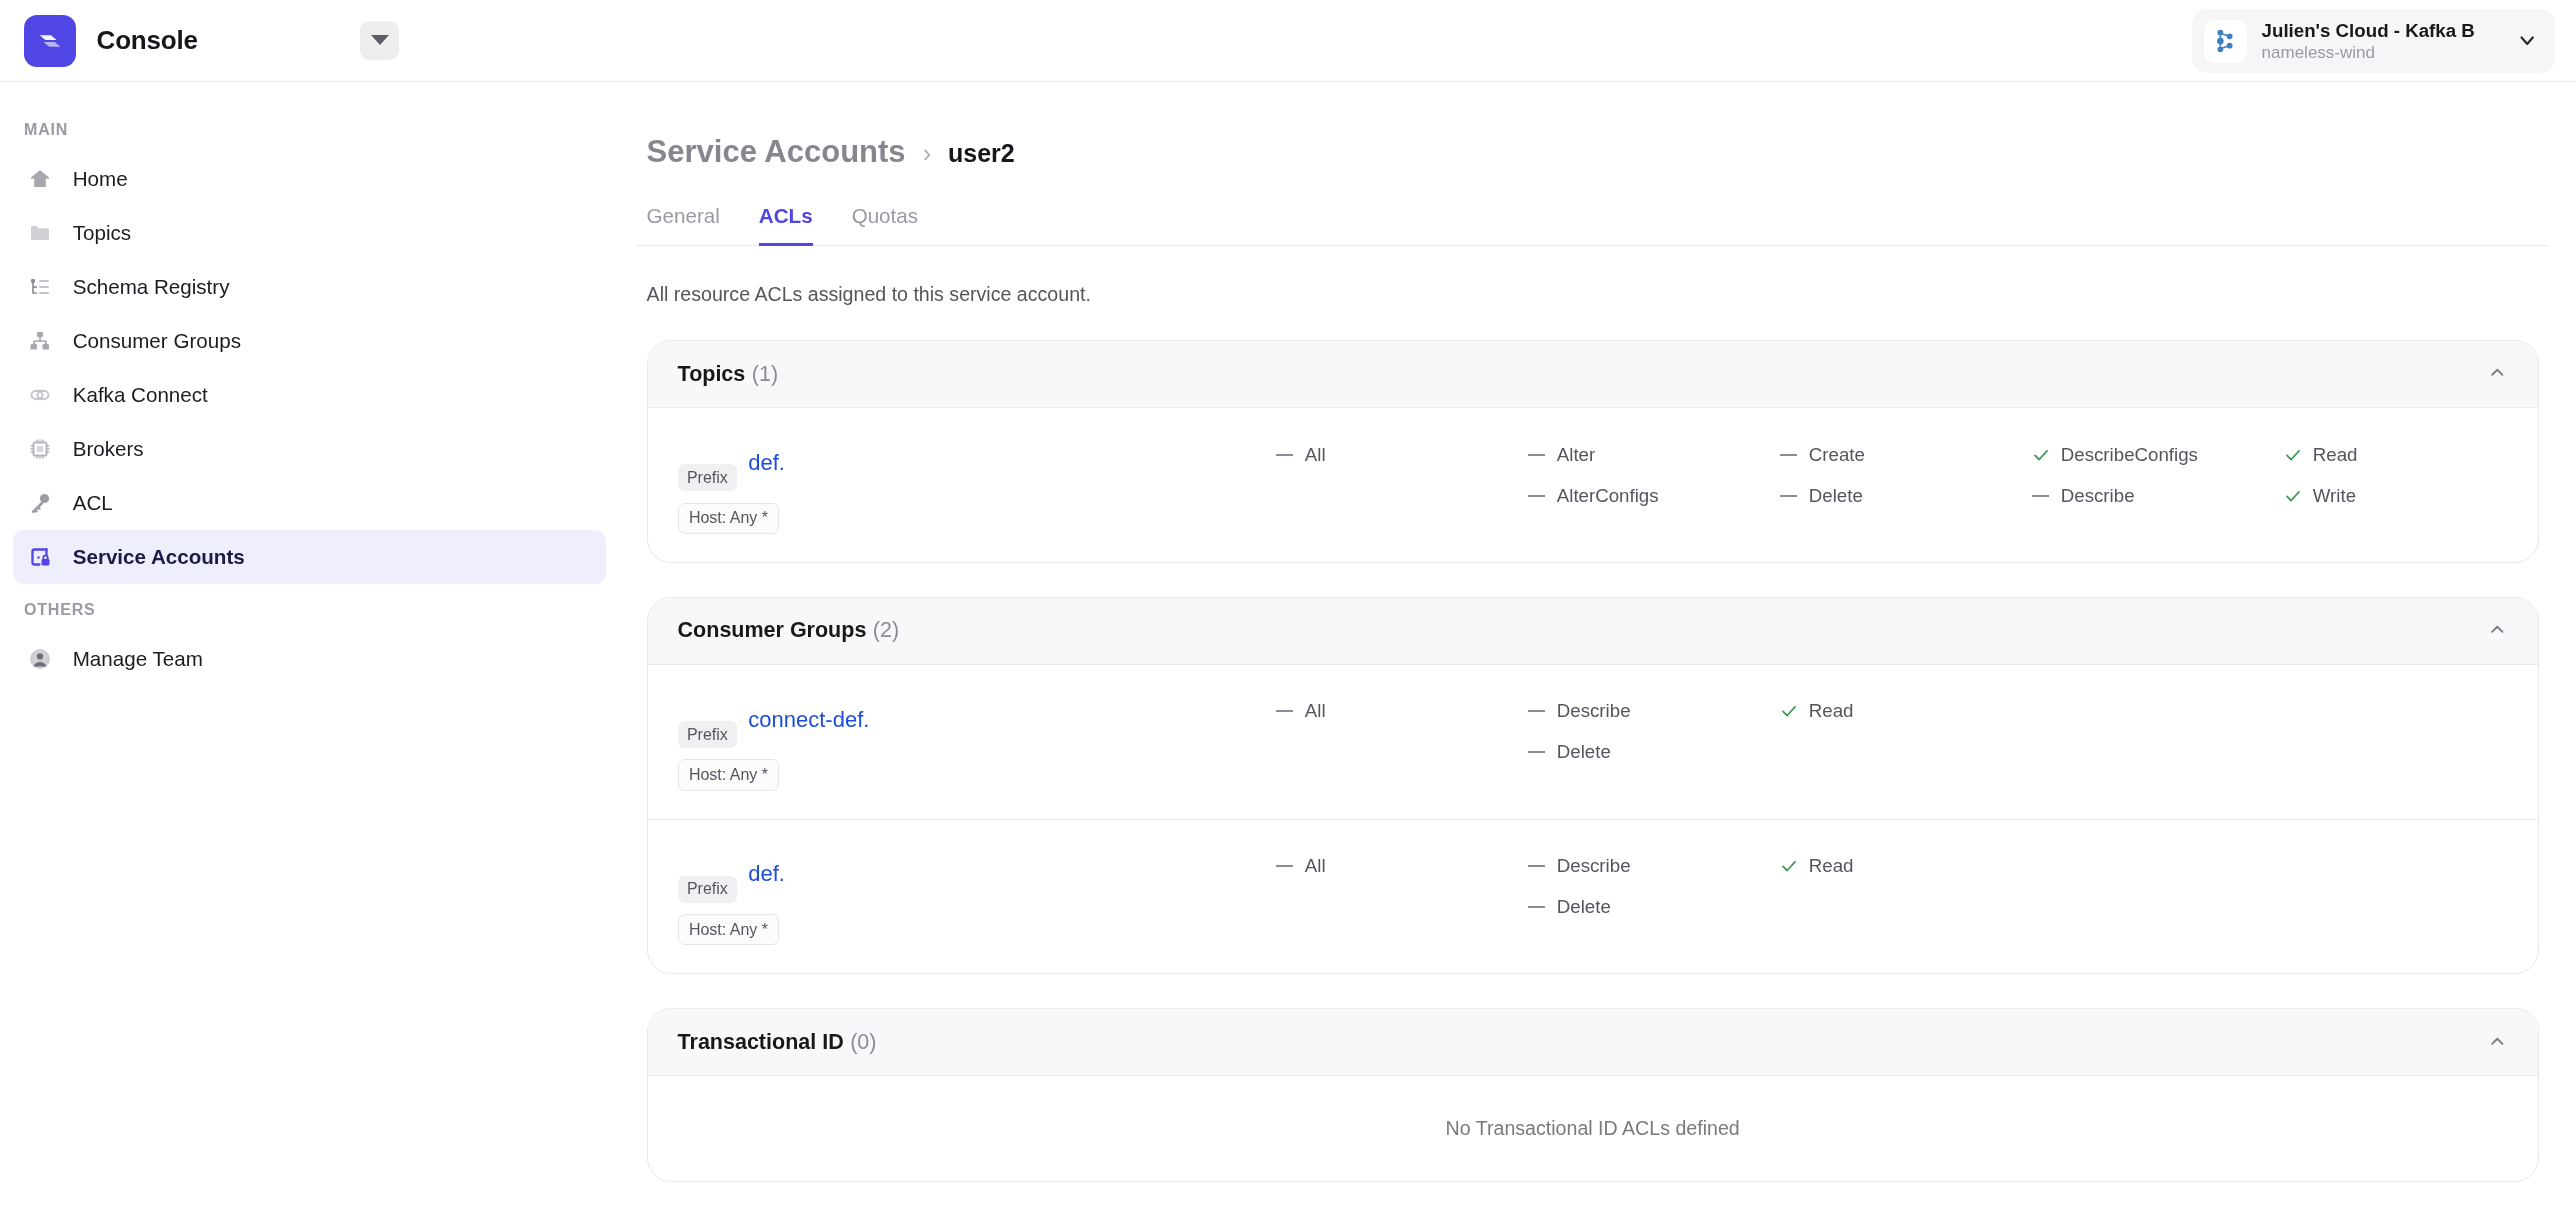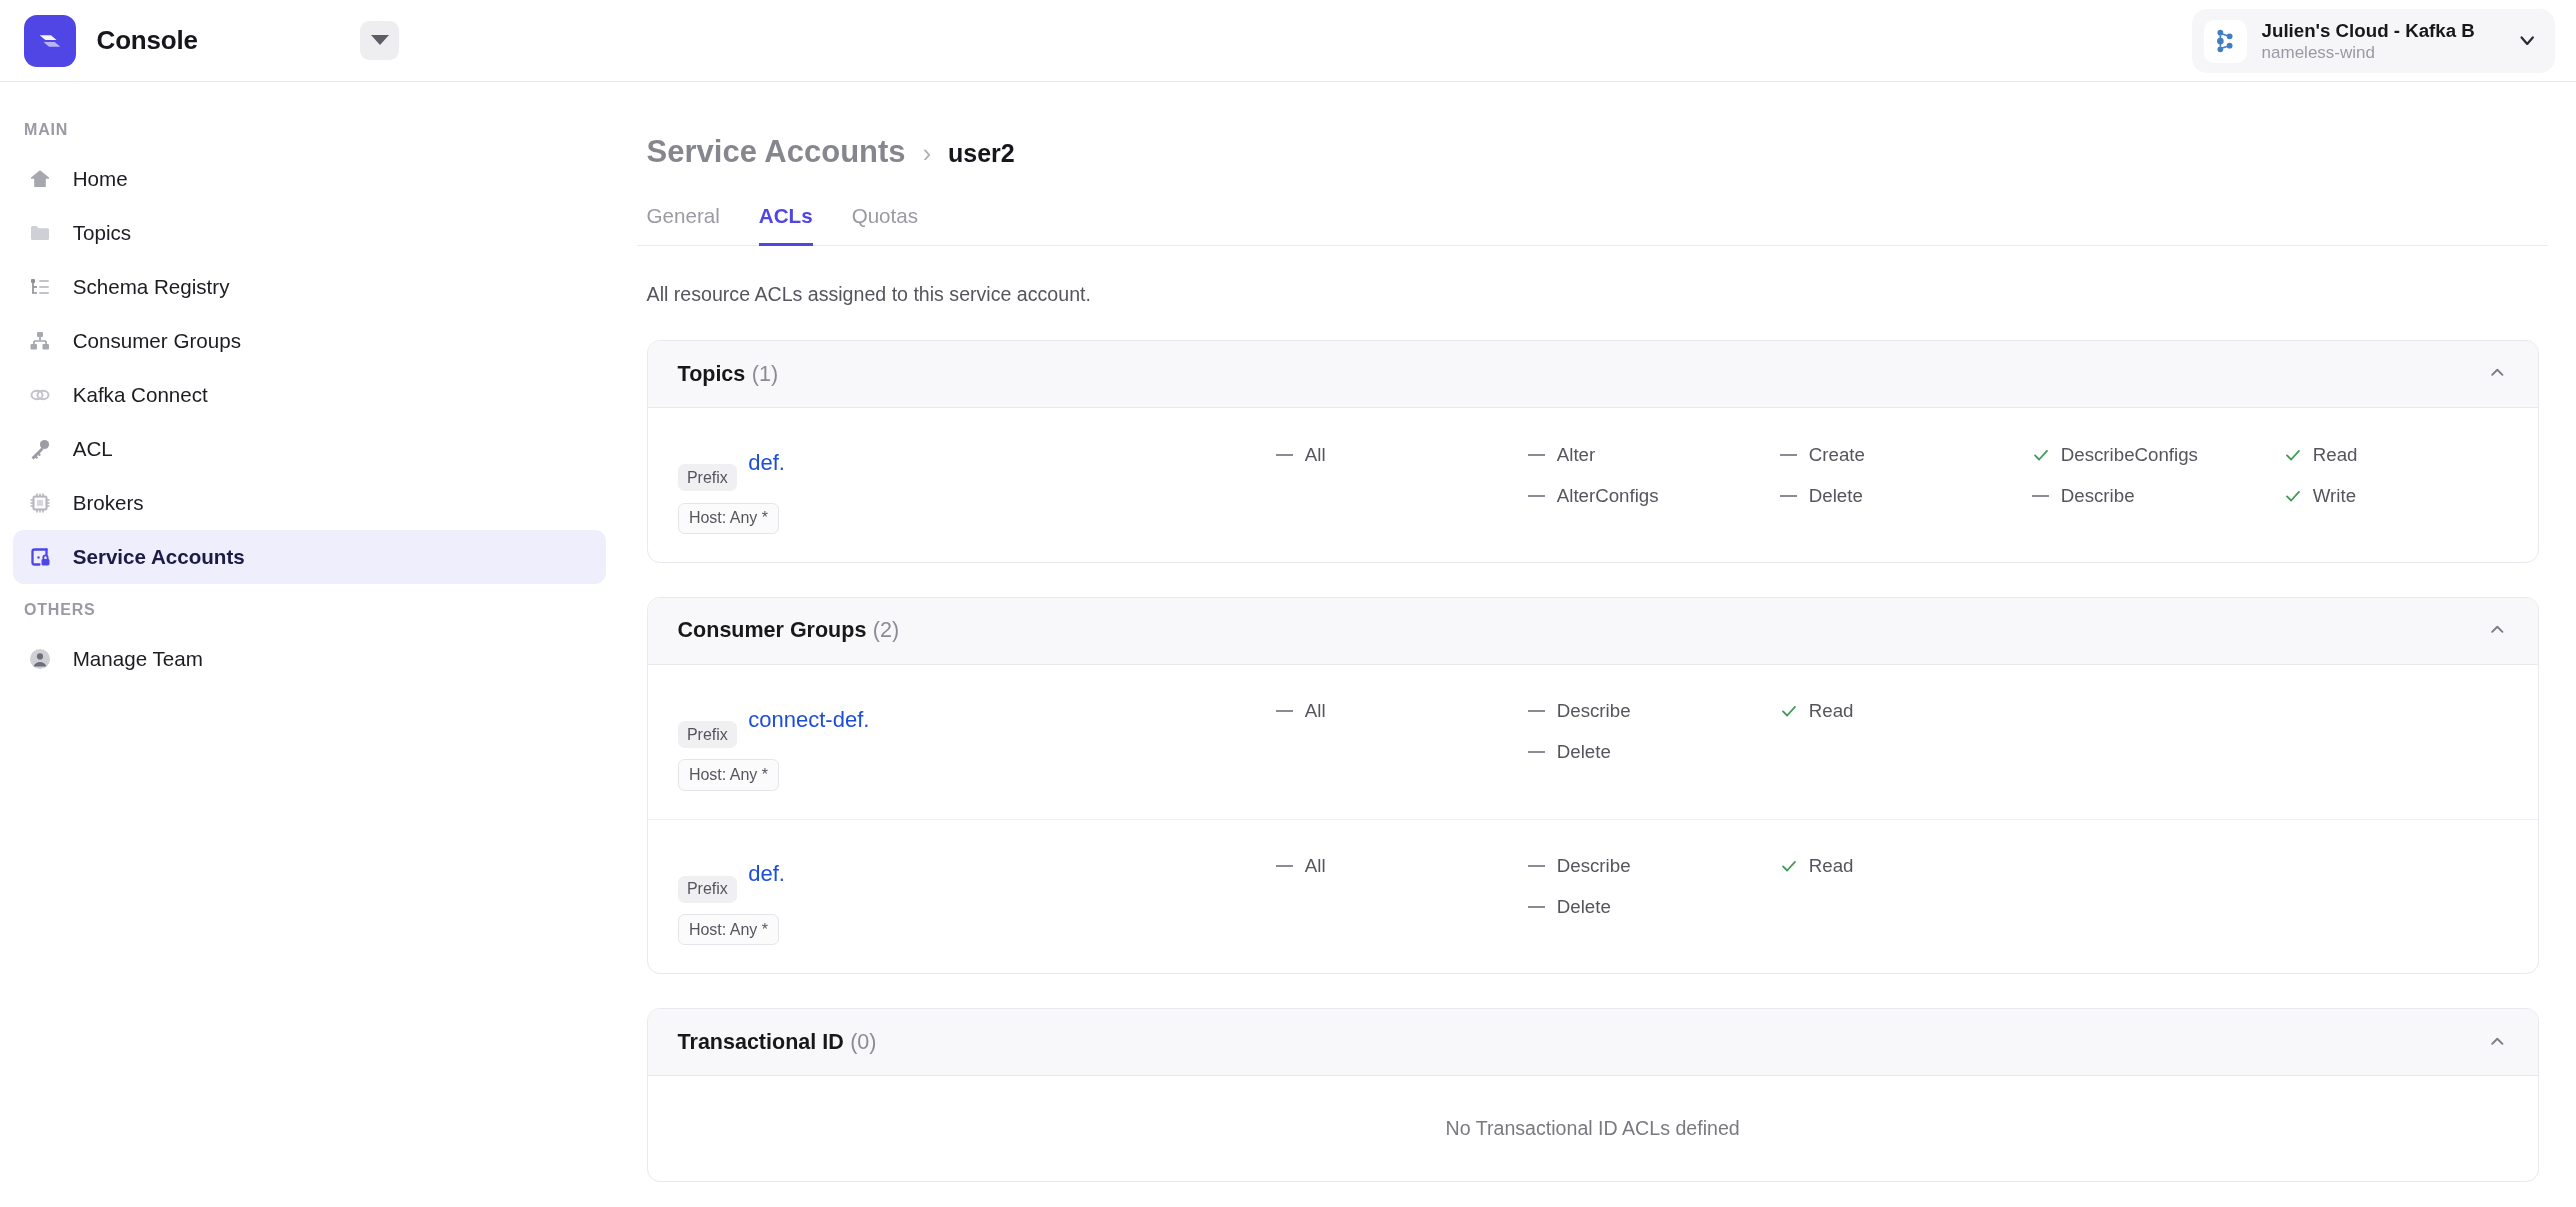--- a/index.html
+++ b/index.html
@@ -91,21 +91,21 @@
 
   .tabs { display: flex; gap: 39px; padding: 34px 0 0 9.3px; border-bottom: 0.9px solid #eaeaef; }
   .tab { font-size: 20.6px; color: #9a9aa4; padding-bottom: 15px; border-bottom: 3.7px solid transparent; margin-bottom: -0.9px; cursor: pointer; }
   .tab.active { color: #4f46e5; font-weight: 600; border-bottom-color: #4f46e5; }
 
   .subtitle { font-size: 19.6px; color: #55555e; padding: 37px 0 0 9.3px; }
 
   .card {
     margin: 34px 9.3px 0 9.3px;
     border: 0.9px solid #e8e8ee;
-    border-radius: 13px;
+    border-radius: 24px;
     background: #fff;
     overflow: hidden;
   }
   .card-head {
     background: #f8f8fa;
     border-bottom: 0.9px solid #e8e8ee;
     height: 67px;
     display: flex; align-items: center; justify-content: space-between;
     padding: 0 30px;
     cursor: pointer;
@@ -240,42 +240,42 @@
           <svg width="24" height="24" viewBox="0 0 24 24" fill="none" stroke="#c2c2ca" stroke-width="2">
             <ellipse cx="9" cy="12" rx="5.5" ry="4.3"></ellipse>
             <ellipse cx="15" cy="12" rx="5.5" ry="4.3"></ellipse>
           </svg>
         </span>
         <span class="lbl">Kafka Connect</span>
       </div>
 
       <div class="side-item">
         <span class="ico">
-          <svg width="24" height="24" viewBox="0 0 24 24" fill="#9c9ca5">
-            <circle cx="16.5" cy="7.5" r="4.6"></circle>
-            <path d="M13.5 10.5 3.5 20.5l2 2 1.8-1.8 1.3 1.3 1.5-1.5-1.3-1.3 1.3-1.3 1.4 1.4 1.5-1.5-1.4-1.4 3.9-3.9z"></path>
-          </svg>
-        </span>
-        <span class="lbl">ACL</span>
-      </div>
-
-      <div class="side-item">
-        <span class="ico">
           <svg width="24" height="24" viewBox="0 0 24 24">
             <rect x="5.5" y="5.5" width="13" height="13" rx="1.6" fill="none" stroke="#b5b5bd" stroke-width="2"></rect>
             <rect x="9" y="9" width="6" height="6" fill="#d6d6dc"></rect>
             <g stroke="#b5b5bd" stroke-width="1.6">
               <path d="M9 2.5v3M12 2.5v3M15 2.5v3M9 18.5v3M12 18.5v3M15 18.5v3"></path>
               <path d="M2.5 9h3M2.5 12h3M2.5 15h3M18.5 9h3M18.5 12h3M18.5 15h3"></path>
             </g>
           </svg>
         </span>
         <span class="lbl">Brokers</span>
       </div>
 
+      <div class="side-item">
+        <span class="ico">
+          <svg width="24" height="24" viewBox="0 0 24 24" fill="#9c9ca5">
+            <circle cx="16.5" cy="7.5" r="4.6"></circle>
+            <path d="M13.5 10.5 3.5 20.5l2 2 1.8-1.8 1.3 1.3 1.5-1.5-1.3-1.3 1.3-1.3 1.4 1.4 1.5-1.5-1.4-1.4 3.9-3.9z"></path>
+          </svg>
+        </span>
+        <span class="lbl">ACL</span>
+      </div>
+
       <div class="side-item active">
         <span class="ico">
           <svg width="24" height="24" viewBox="0 0 24 24">
             <path d="M18.5 4.5h-12a2 2 0 0 0-2 2v11a2 2 0 0 0 2 2h5" fill="none" stroke="#4f46e5" stroke-width="2.3" stroke-linecap="round"></path>
             <path d="M18.5 4.5v5" fill="none" stroke="#4f46e5" stroke-width="2.3" stroke-linecap="round"></path>
             <circle cx="10.5" cy="12.5" r="1.2" fill="#4f46e5"></circle>
             <rect x="13.5" y="14" width="8" height="6.4" rx="1.4" fill="#4f46e5"></rect>
             <path d="M15.4 14v-1.5a2.1 2.1 0 0 1 4.2 0V14" fill="none" stroke="#4f46e5" stroke-width="1.9"></path>
           </svg>
         </span>

